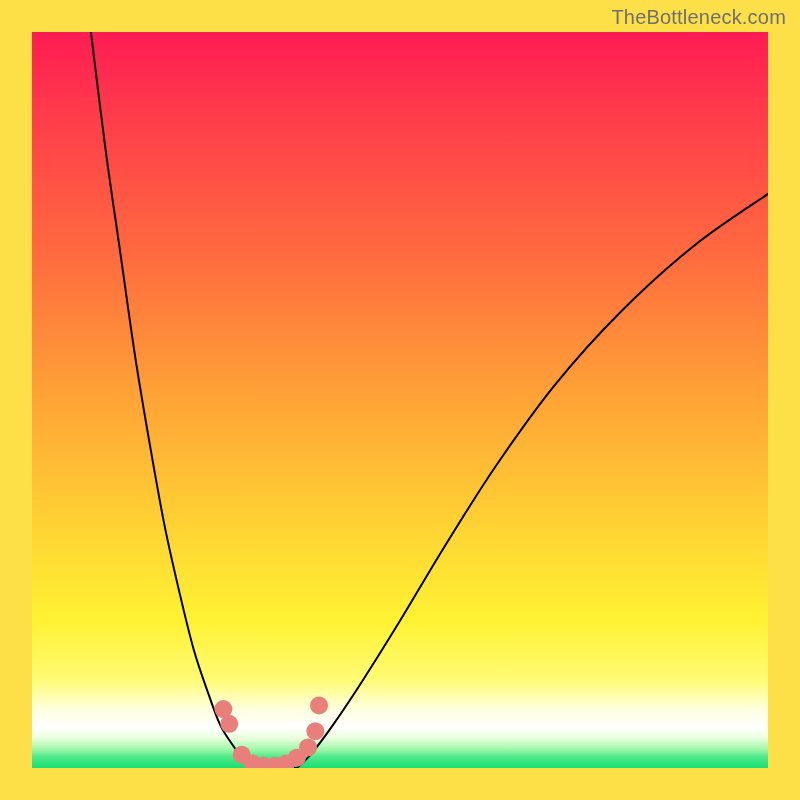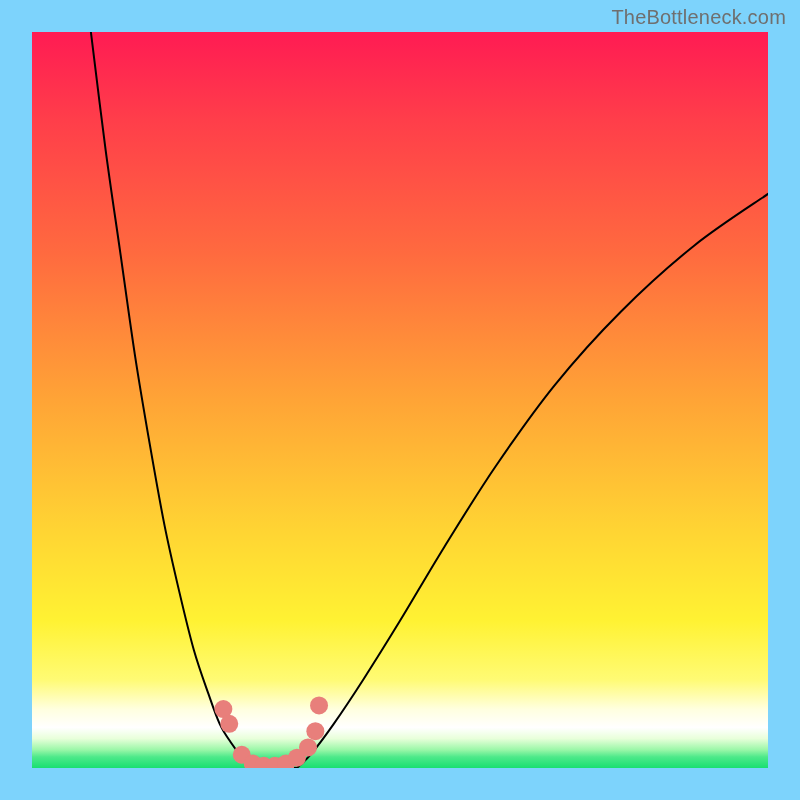--- a/index.html
+++ b/index.html
@@ -10,21 +10,21 @@
     background: #000;
     overflow: hidden;
     font-family: Arial, Helvetica, sans-serif;
   }
   .frame {
     position: absolute;
     left: 0;
     top: 0;
     width: 800px;
     height: 800px;
-    background: #7dd3fc;
+    background: #fde047;
   }
   .plot {
     position: absolute;
     left: 32px;
     top: 32px;
     width: 736px;
     height: 736px;
     overflow: hidden;
   }
   .gradient {

